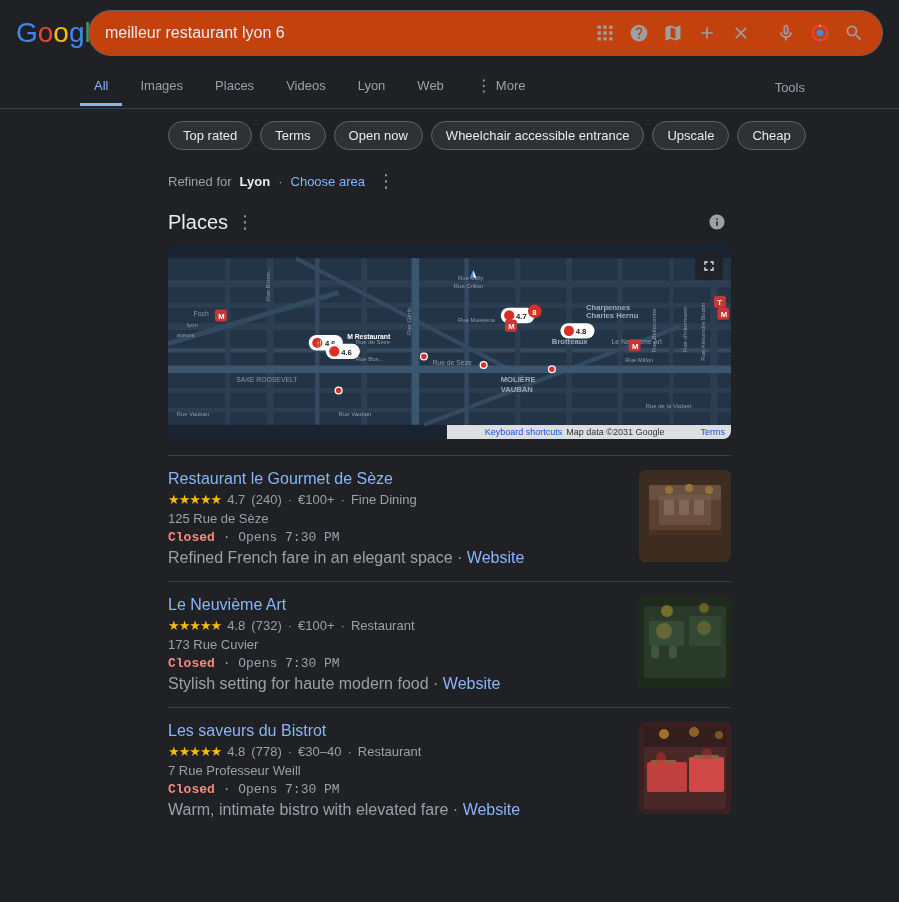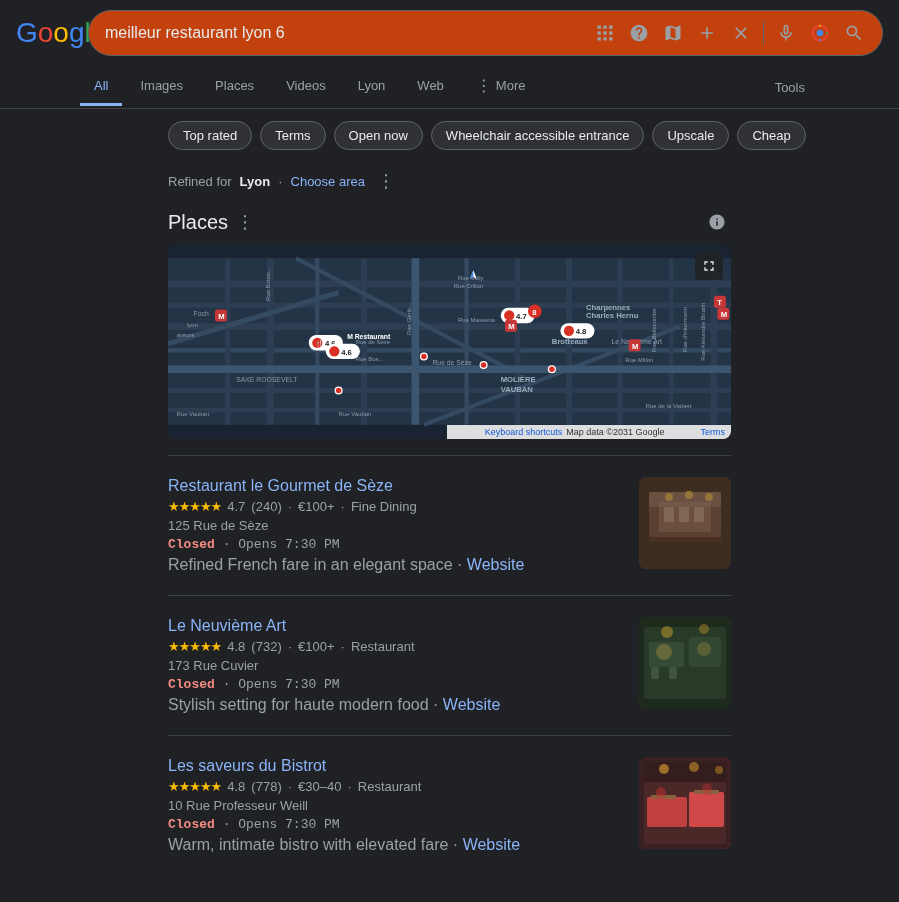--- a/index.html
+++ b/index.html
@@ -239,21 +239,21 @@
     
     .map-svg {
       width: 100%;
       height: 100%;
     }
 
     
     .restaurant-card {
       display: flex;
       align-items: flex-start;
-      padding: 21px 0;
+      padding: 14px 0;
       border-top: 1px solid #3c4043;
       gap: 4px;
     }
     .restaurant-info {
       flex: 1;
     }
     .restaurant-name {
       font-size: 16px;
       color: #8ab4f8;
       margin-bottom: 4px;
@@ -668,21 +668,21 @@
       <div class="restaurant-name">Les saveurs du Bistrot</div>
       <div class="restaurant-meta">
         <span class="stars">★★★★★</span>
         <span class="rating-count">4.8</span>
         <span>(778)</span>
         <span>·</span>
         <span>€30–40</span>
         <span>·</span>
         <span>Restaurant</span>
       </div>
-      <div class="restaurant-address">10 Rue Professeur Weill</div>
+      <div class="restaurant-address">7 Rue Professeur Weill</div>
       <div class="restaurant-hours">
         <span class="status-closed">Closed</span>
         <span class="hours-text"> · </span>
         <span class="hours-text">Opens 7:30 PM</span>
       </div>
       <div class="restaurant-desc">
         <span>Warm, intimate bistro with elevated fare</span>
         <span> · </span>
         <a href="#">Website</a>
       </div>

